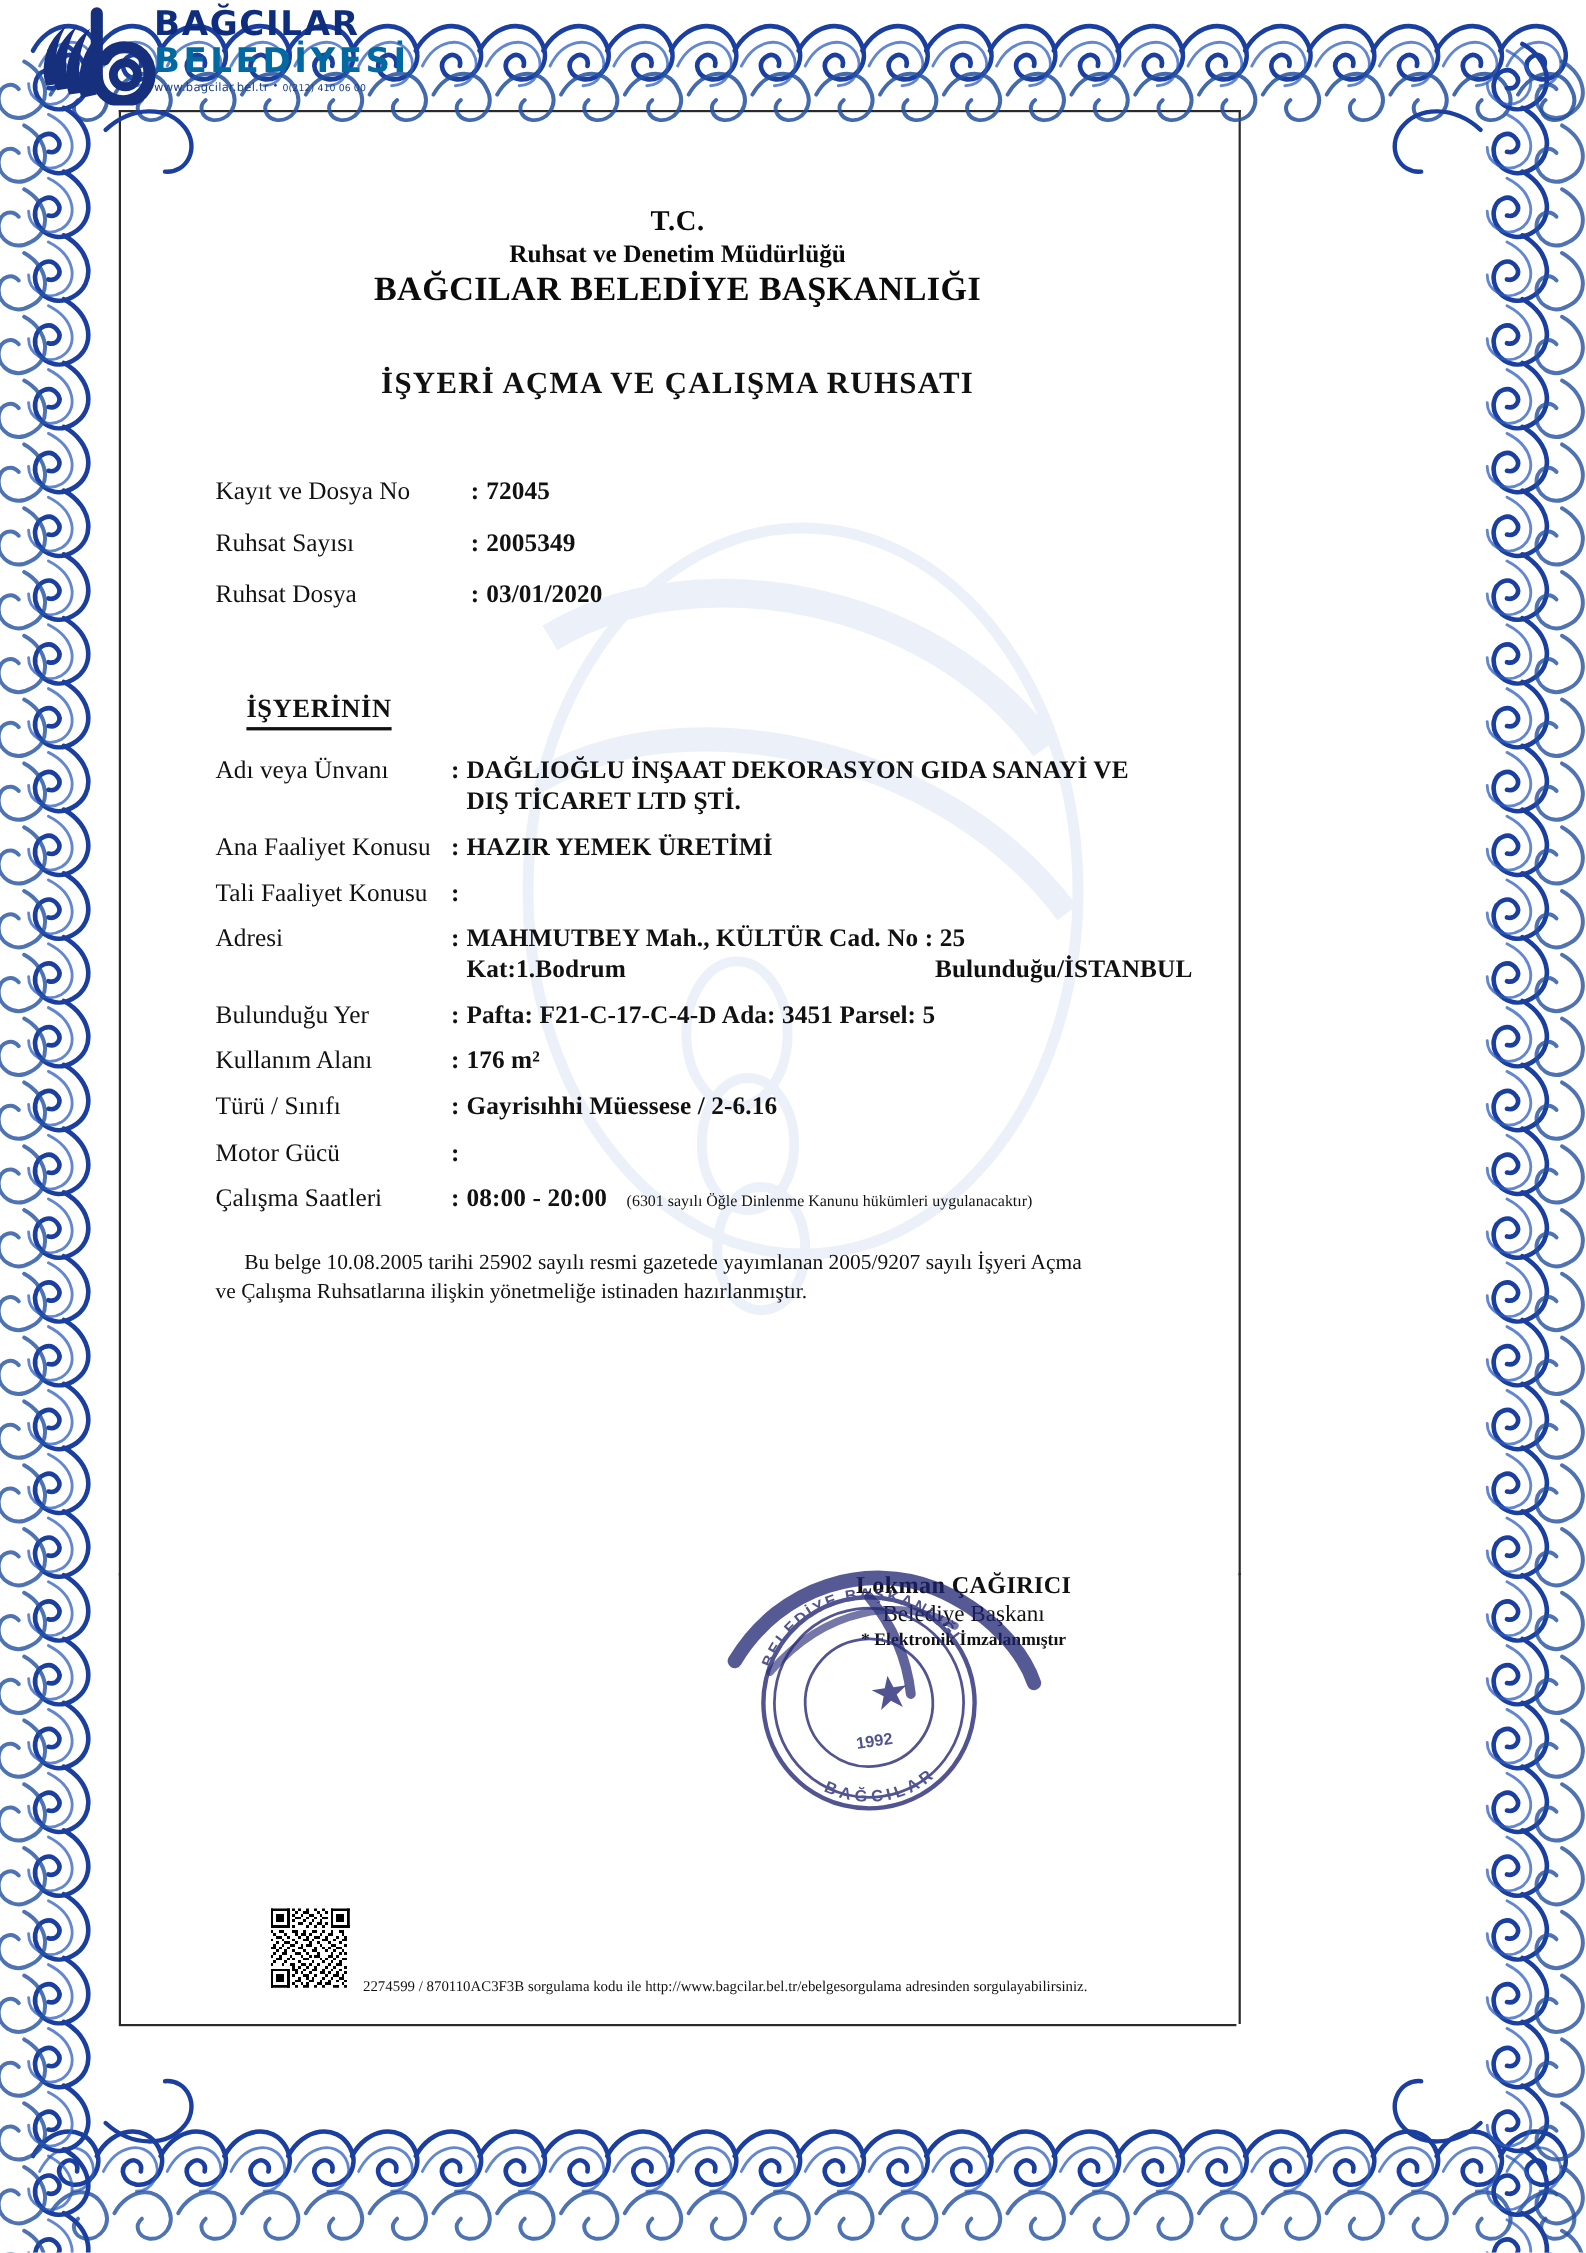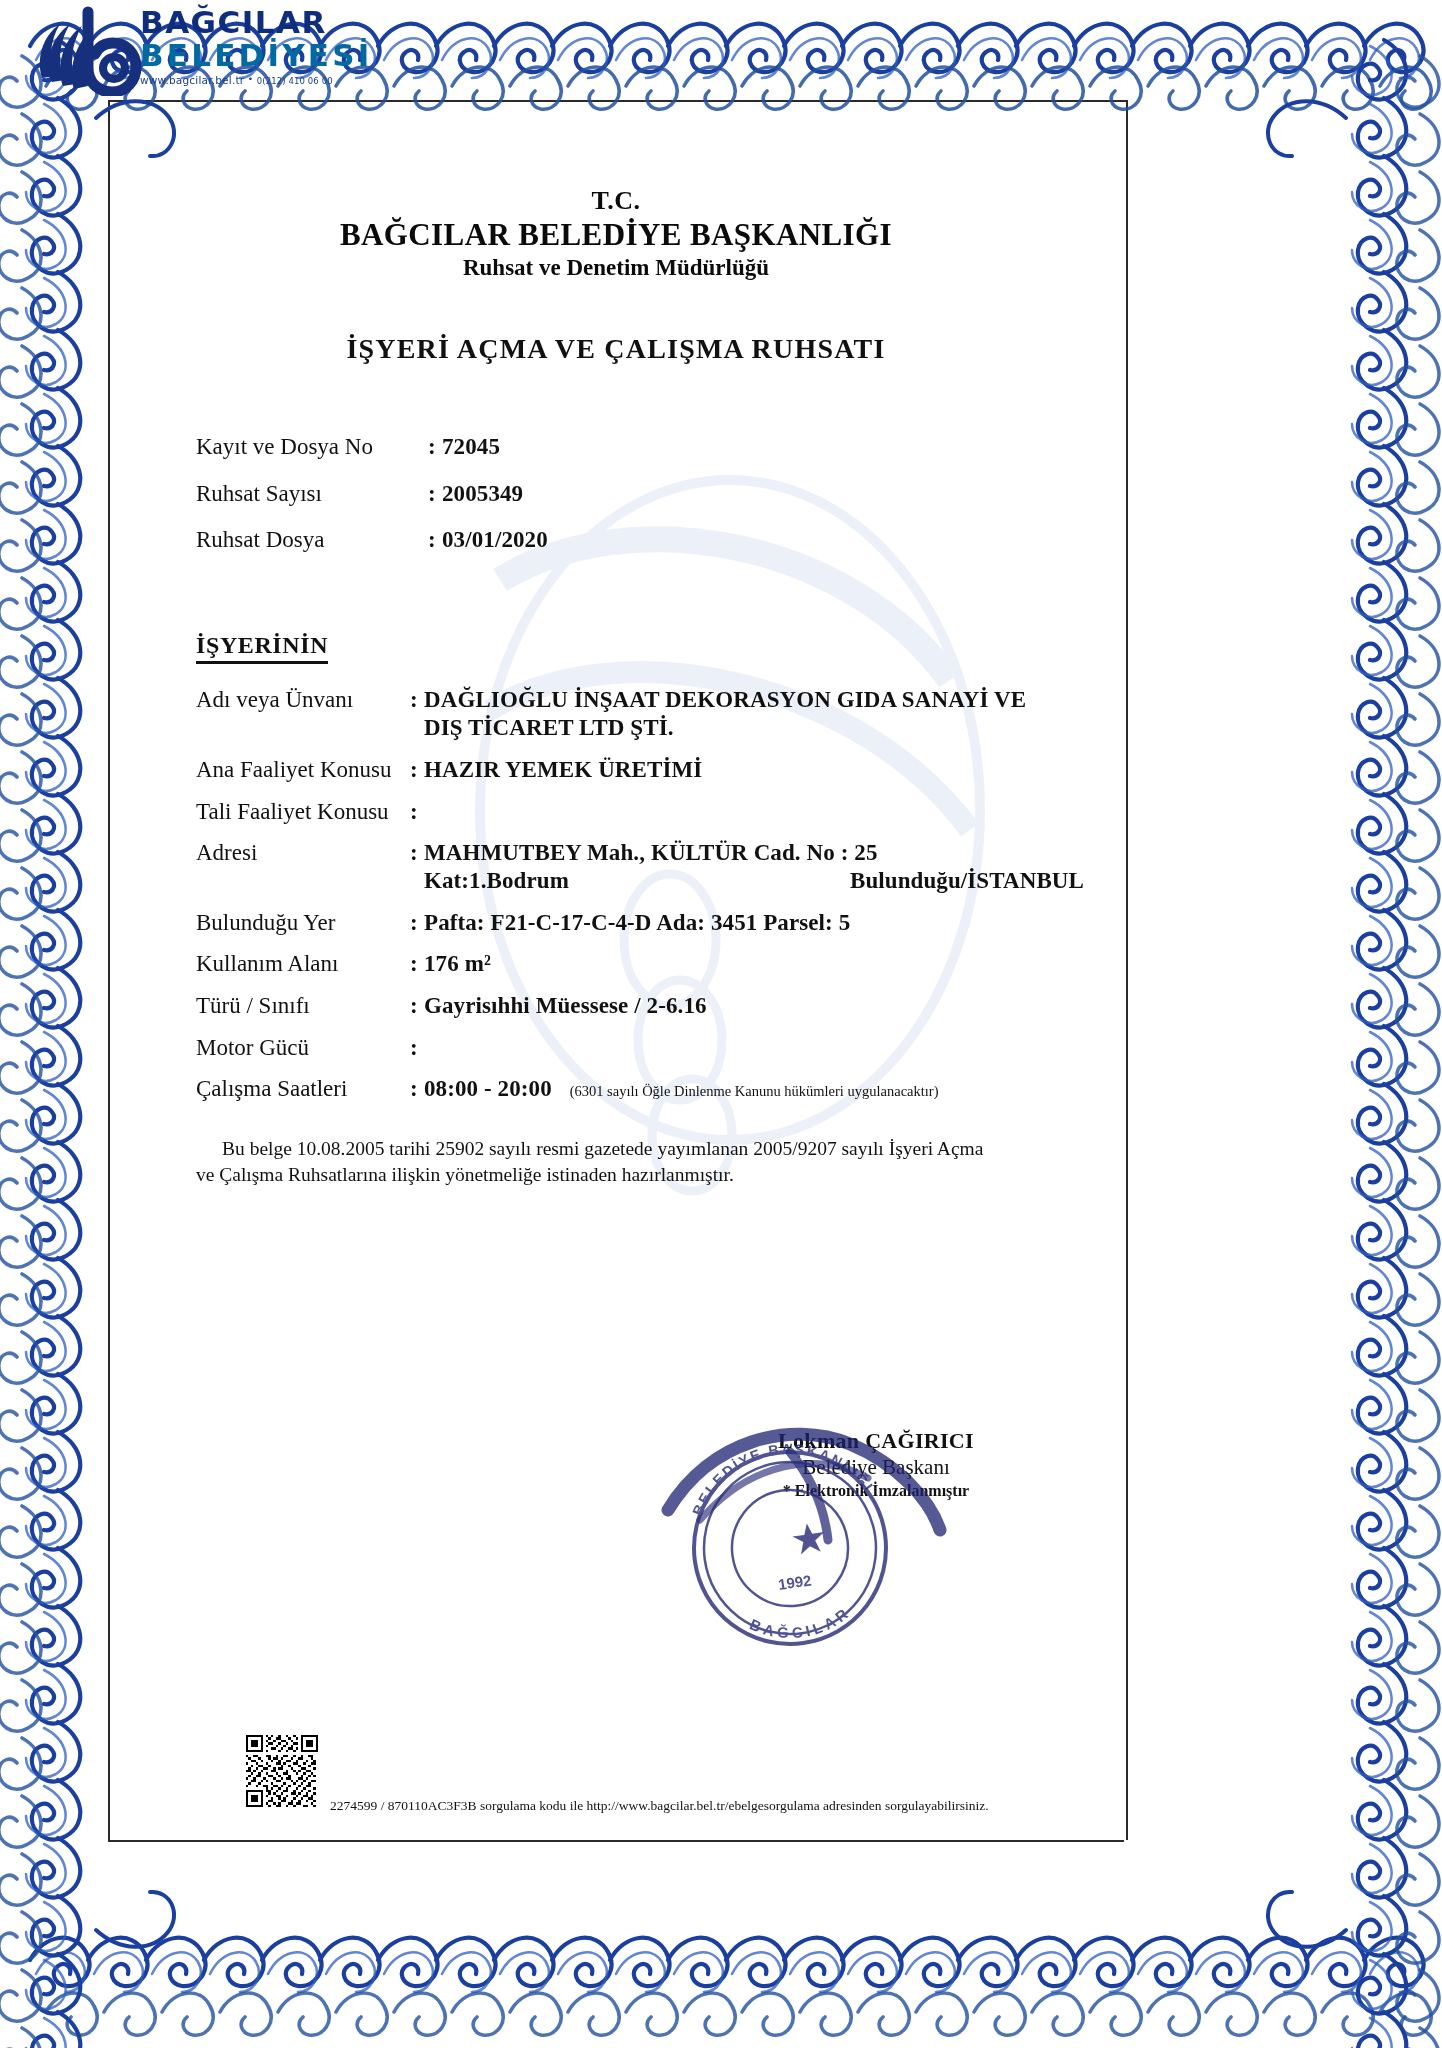--- a/index.html
+++ b/index.html
@@ -184,20 +184,21 @@
     margin-top: 78px;
     padding-left: 88px;
   }
   .section-head-text {
     display: inline-block;
     font-size: 24px;
     font-weight: bold;
     border-bottom: 3px solid #111;
     padding-bottom: 2px;
     letter-spacing: 0.6px;
+    margin-left: 28px;
   }
 
   .detail-block {
     margin-top: 22px;
     padding-left: 88px;
   }
   .detail-block .row { margin-bottom: 14px; }
   .detail-block .row-label { width: 214px; flex: 0 0 214px; }
 
   .val-line2 {
@@ -632,22 +633,22 @@
       <span>www.bagcilar.bel.tr</span>
       <span class="dot">•</span>
       <span class="logo-phone">0(212) 410 06 00</span>
     </div>
   </div>
 </div>
 
 <div class="content">
 
   <div class="head-title head-tc">T.C.</div>
+  <div class="head-title head-sub">Ruhsat ve Denetim Müdürlüğü</div>
   <div class="head-title head-main">BAĞCILAR BELEDİYE BAŞKANLIĞI</div>
-  <div class="head-title head-sub">Ruhsat ve Denetim Müdürlüğü</div>
 
   <div class="doc-title">İŞYERİ AÇMA VE ÇALIŞMA RUHSATI</div>
 
   <div class="reg-block">
     <div class="row">
       <div class="row-label">Kayıt ve Dosya No</div>
       <div class="row-colon">:</div>
       <div class="row-value">72045</div>
     </div>
     <div class="row">

